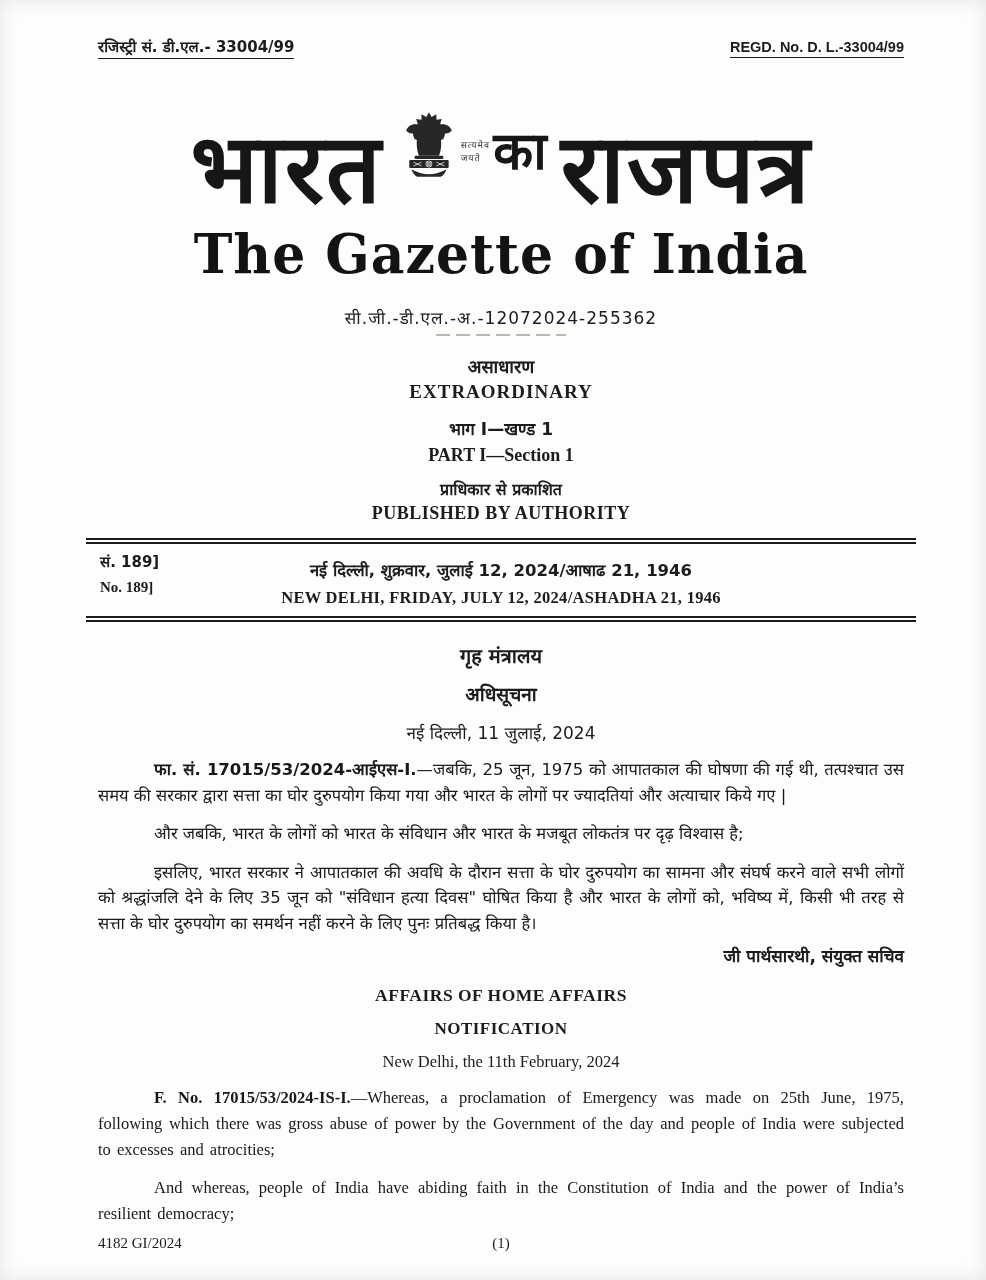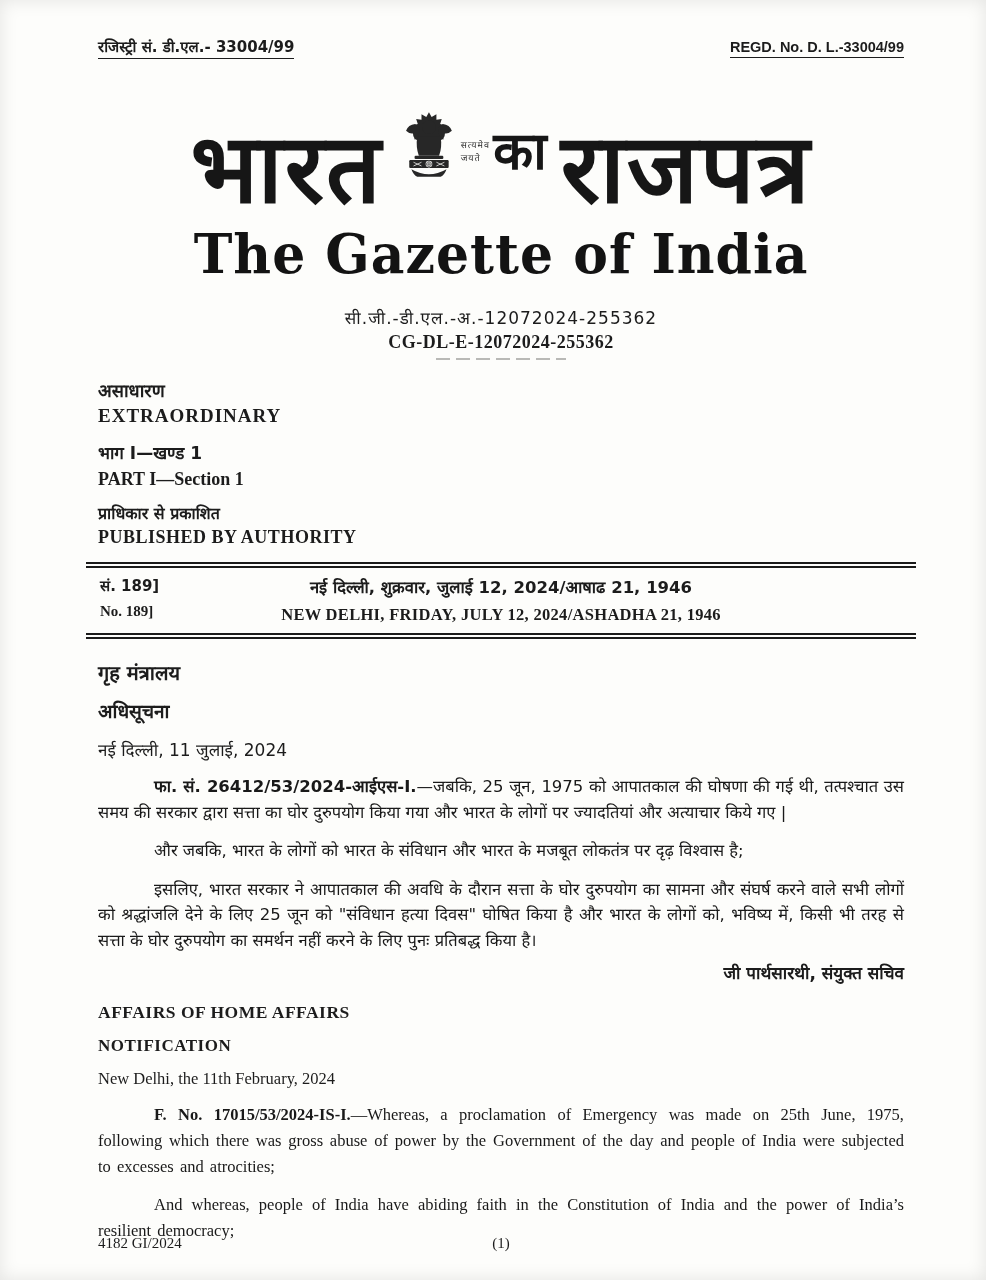--- a/index.html
+++ b/index.html
@@ -50,32 +50,32 @@
     font-size: 52px; letter-spacing: 1px; color: #131313;
     transform: scaleY(1.05);
   }
 
   .code-block { text-align: center; margin-top: 22px; }
   .code-hi { font-family: "DejaVu Sans", sans-serif; font-size: 17px; letter-spacing: 1px; }
   .code-en { font-family: "Liberation Serif", serif; font-weight: bold; font-size: 18px; margin-top: 3px; letter-spacing: 0.5px; }
   .code-mark { width: 130px; height: 2px; margin: 5px auto 0 auto;
     background: repeating-linear-gradient(90deg,#b9b9b6 0 14px, transparent 14px 20px); }
 
-  .center-block { text-align: left; }
+  .center-block { text-align: center; }
   .t-asadharan { font-family: "DejaVu Sans", sans-serif; font-weight: bold; font-size: 18px; margin-top: 18px; }
   .t-extra { font-family: "Liberation Serif", serif; font-weight: bold; font-size: 19px; letter-spacing: 1px; margin-top: 3px; }
   .t-bhag { font-family: "DejaVu Sans", sans-serif; font-weight: bold; font-size: 17px; margin-top: 14px; }
   .t-part { font-family: "Liberation Serif", serif; font-weight: bold; font-size: 18px; margin-top: 5px; }
   .t-pradhikar { font-family: "DejaVu Sans", sans-serif; font-weight: bold; font-size: 16px; margin-top: 12px; }
   .t-published { font-family: "Liberation Serif", serif; font-weight: bold; font-size: 18px; letter-spacing: 0.5px; margin-top: 3px; }
 
   
   .issue-bar { margin: 14px -12px 0 -12px; }
   .rule-double { height: 6px; border-top: 2px solid #1a1a1a; border-bottom: 2px solid #1a1a1a; }
-  .issue-inner { position: relative; padding: 7px 0 8px 0; }
+  .issue-inner { position: relative; padding: 14px 0 8px 0; }
   .issue-left { position: absolute; left: 14px; top: 7px; }
   .issue-no-hi { font-family: "DejaVu Sans", sans-serif; font-weight: bold; font-size: 15px; display: block; }
   .issue-no-en { font-family: "Liberation Serif", serif; font-weight: bold; font-size: 15px; display: block; margin-top: 8px; }
   .issue-date-hi { font-family: "DejaVu Sans", sans-serif; font-weight: bold; font-size: 16.5px; text-align: center; display: block; }
   .issue-date-en { font-family: "Liberation Serif", serif; font-weight: bold; font-size: 16.5px; text-align: center; display: block; margin-top: 7px; letter-spacing: 0.3px; }
 
   .t-ministry-hi { font-family: "DejaVu Sans", sans-serif; font-weight: bold; font-size: 20px; margin-top: 20px; }
   .t-notif-hi { font-family: "DejaVu Sans", sans-serif; font-weight: bold; font-size: 19px; margin-top: 12px; }
   .t-place-hi { font-family: "DejaVu Sans", sans-serif; font-size: 17px; margin-top: 14px; }
 
@@ -143,21 +143,20 @@
       <span class="emblem-motto">सत्यमेव जयते</span>
       <span class="mast-ka">का</span>
     </span>
     <span class="mast-word hi">राजपत्र</span>
   </div>
 
   <div class="gazette-en">The Gazette of India</div>
 
   <div class="code-block">
     <div class="code-hi">सी.जी.-डी.एल.-अ.-12072024-255362</div>
-    <div class="code-en">CG-DL-E-12072024-255362</div>
     <div class="code-mark"></div>
   </div>
 
   <div class="center-block">
     <div class="t-asadharan">असाधारण</div>
     <div class="t-extra">EXTRAORDINARY</div>
     <div class="t-bhag hi">भाग I—खण्ड 1</div>
     <div class="t-part">PART I—Section 1</div>
     <div class="t-pradhikar">प्राधिकार से प्रकाशित</div>
     <div class="t-published">PUBLISHED BY AUTHORITY</div>
@@ -175,25 +174,25 @@
     </div>
     <div class="rule-double"></div>
   </div>
 
   <div class="center-block">
     <div class="t-ministry-hi">गृह मंत्रालय</div>
     <div class="t-notif-hi">अधिसूचना</div>
     <div class="t-place-hi">नई दिल्ली, 11 जुलाई, 2024</div>
   </div>
 
-  <p class="para-hi"><span class="lead">फा. सं. 26412/53/2024-आईएस-I.</span><span>—जबकि, 25 जून, 1975 को आपातकाल की घोषणा की गई थी, तत्पश्चात उस समय की सरकार द्वारा सत्ता का घोर दुरुपयोग किया गया और भारत के लोगों पर ज्यादतियां और अत्याचार किये गए |</span></p>
+  <p class="para-hi"><span class="lead">फा. सं. 17015/53/2024-आईएस-I.</span><span>—जबकि, 25 जून, 1975 को आपातकाल की घोषणा की गई थी, तत्पश्चात उस समय की सरकार द्वारा सत्ता का घोर दुरुपयोग किया गया और भारत के लोगों पर ज्यादतियां और अत्याचार किये गए |</span></p>
 
   <p class="para-hi">और जबकि,  भारत के लोगों को भारत के संविधान और भारत के मजबूत लोकतंत्र पर दृढ़ विश्वास है;</p>
 
-  <p class="para-hi">इसलिए, भारत सरकार ने आपातकाल की अवधि के दौरान सत्ता के घोर दुरुपयोग का सामना और संघर्ष करने वाले सभी लोगों को श्रद्धांजलि देने के लिए 25 जून को "संविधान हत्या दिवस" घोषित किया है और भारत के लोगों को, भविष्य में, किसी भी तरह से सत्ता के घोर दुरुपयोग का समर्थन नहीं करने के लिए पुनः प्रतिबद्ध किया है।</p>
+  <p class="para-hi">इसलिए, भारत सरकार ने आपातकाल की अवधि के दौरान सत्ता के घोर दुरुपयोग का सामना और संघर्ष करने वाले सभी लोगों को श्रद्धांजलि देने के लिए 35 जून को "संविधान हत्या दिवस" घोषित किया है और भारत के लोगों को, भविष्य में, किसी भी तरह से सत्ता के घोर दुरुपयोग का समर्थन नहीं करने के लिए पुनः प्रतिबद्ध किया है।</p>
 
   <div class="signature">जी पार्थसारथी, संयुक्त सचिव</div>
 
   <div class="center-block">
     <div class="t-ministry-en">AFFAIRS OF HOME AFFAIRS</div>
     <div class="t-notif-en">NOTIFICATION</div>
     <div class="t-place-en">New Delhi, the 11th February, 2024</div>
   </div>
 
   <p class="para-en"><span class="lead">F. No. 17015/53/2024-IS-I.</span><span>—Whereas, a proclamation of Emergency was made on 25th June, 1975, following which there was gross abuse of power by the Government of the day and people of India were subjected to excesses and atrocities;</span></p>

